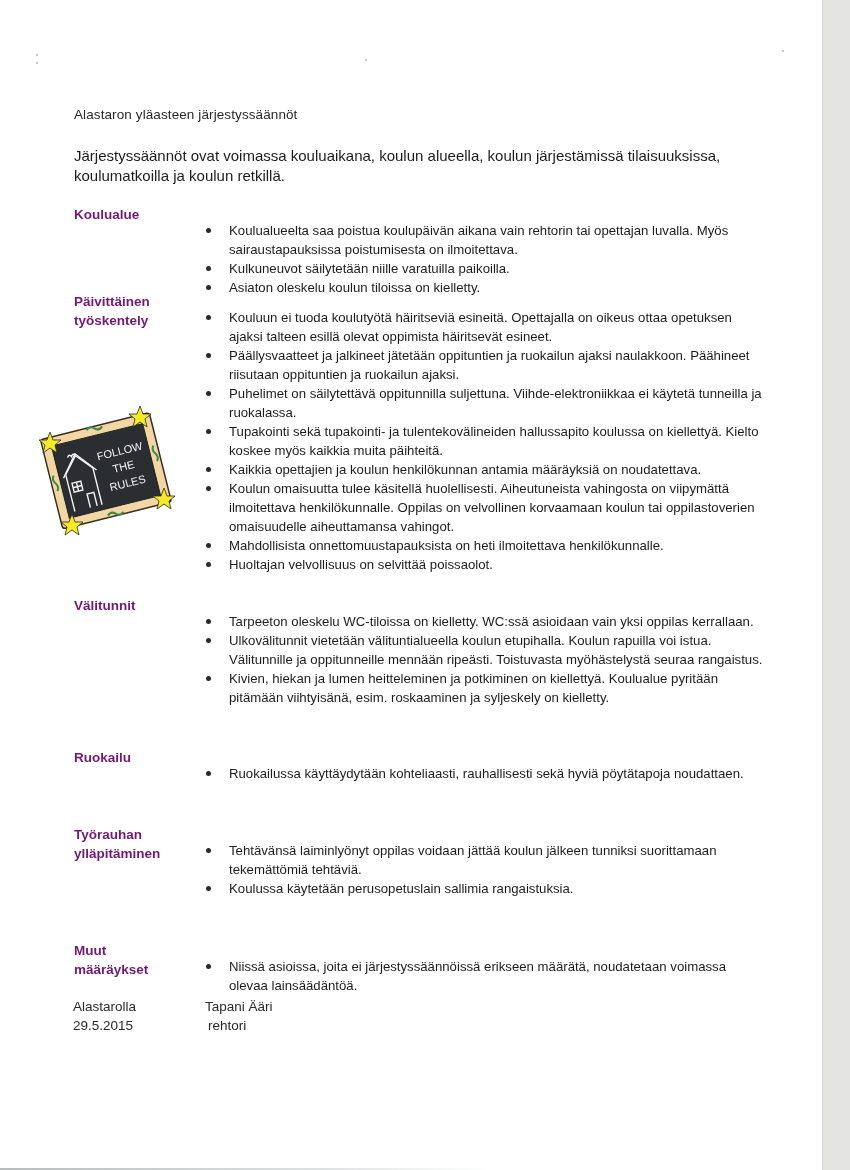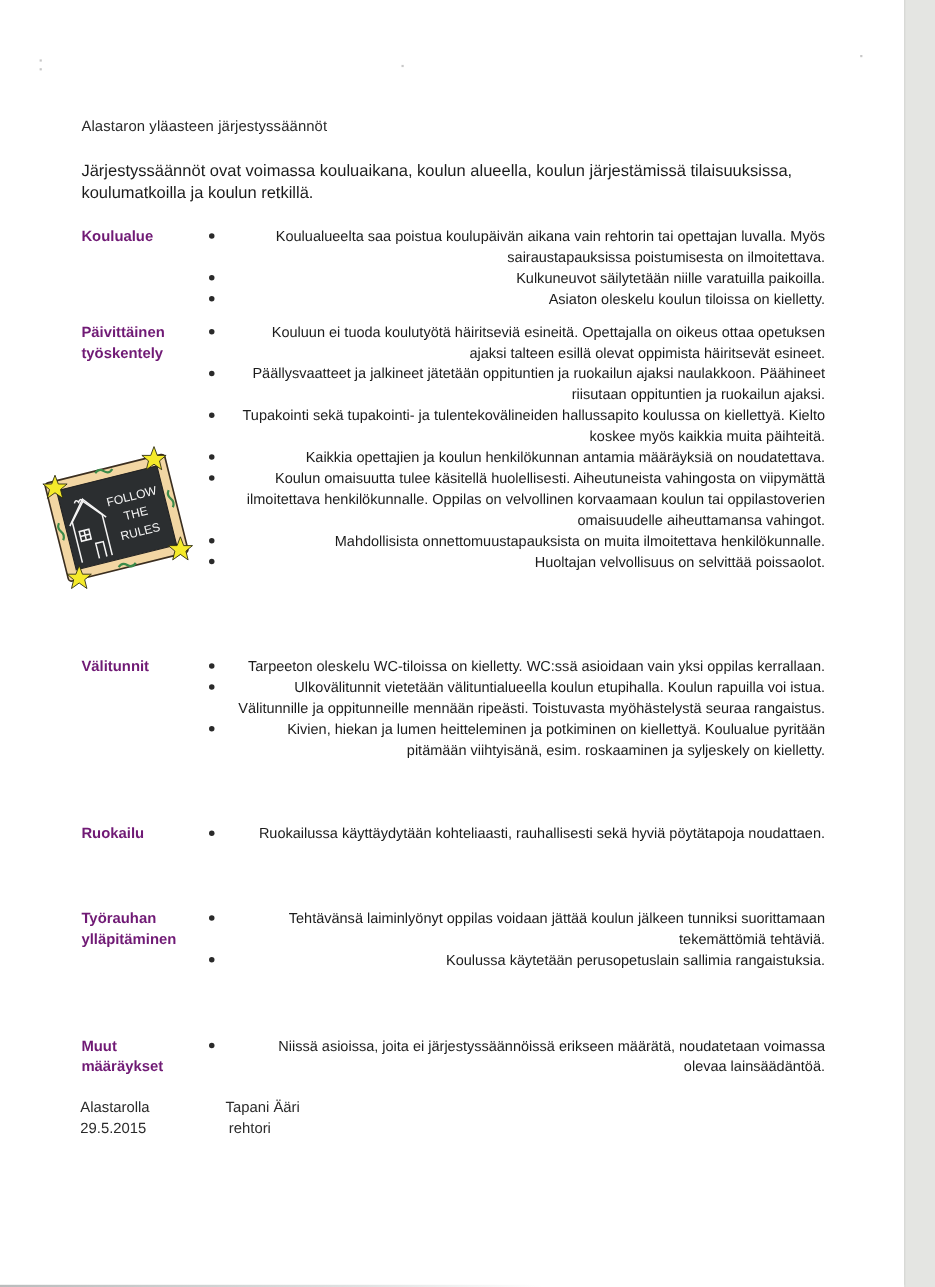--- a/index.html
+++ b/index.html
@@ -26,21 +26,21 @@
   }
   .intro {
     position: absolute; left: 74px; top: 146px; width: 700px;
     font-size: 15px; line-height: 20px; color: #1c1c1c;
   }
   .section { position: absolute; left: 74px; width: 680px; }
   .section-heading {
     position: absolute; left: 0; top: 0; width: 110px;
     font-weight: bold; font-size: 13.5px; line-height: 19px; color: #701a75;
   }
-  .rules { position: absolute; left: 116px; top: 0; width: 560px; margin: 0; padding: 0; list-style: none; text-align: right; }
+  .rules { position: absolute; left: 116px; top: 0; width: 560px; margin: 16px; padding: 0; list-style: none; }
   .rule {
     position: relative; padding-left: 23px;
     font-size: 13.2px; line-height: 19px; color: #1c1c1c;
   }
   .bullet {
     position: absolute; left: 0; top: 7px; width: 5px; height: 5px;
     border-radius: 50%; background: #2a2a2a;
   }
   .rule-text { display: block; }
   .signature { position: absolute; top: 997px; font-size: 13.5px; line-height: 19px; color: #2a2a2a; }
@@ -89,33 +89,37 @@
       <li class="rule">
           <span class="bullet"></span>
           <span class="rule-text">Kouluun ei tuoda koulutyötä häiritseviä esineitä. Opettajalla on oikeus ottaa opetuksen ajaksi talteen esillä olevat oppimista häiritsevät esineet.</span>
         </li>
       <li class="rule">
           <span class="bullet"></span>
           <span class="rule-text">Päällysvaatteet ja jalkineet jätetään oppituntien ja ruokailun ajaksi naulakkoon. Päähineet riisutaan oppituntien ja ruokailun ajaksi.</span>
         </li>
       <li class="rule">
           <span class="bullet"></span>
+          <span class="rule-text">Puhelimet on säilytettävä oppitunnilla suljettuna. Viihde-elektroniikkaa ei käytetä tunneilla ja ruokalassa.</span>
+        </li>
+      <li class="rule">
+          <span class="bullet"></span>
           <span class="rule-text">Tupakointi sekä tupakointi- ja tulentekovälineiden hallussapito koulussa on kiellettyä. Kielto koskee myös kaikkia muita päihteitä.</span>
         </li>
       <li class="rule">
           <span class="bullet"></span>
           <span class="rule-text">Kaikkia opettajien ja koulun henkilökunnan antamia määräyksiä on noudatettava.</span>
         </li>
       <li class="rule">
           <span class="bullet"></span>
           <span class="rule-text">Koulun omaisuutta tulee käsitellä huolellisesti. Aiheutuneista vahingosta on viipymättä ilmoitettava henkilökunnalle. Oppilas on velvollinen korvaamaan koulun tai oppilastoverien omaisuudelle aiheuttamansa vahingot.</span>
         </li>
       <li class="rule">
           <span class="bullet"></span>
-          <span class="rule-text">Mahdollisista onnettomuustapauksista on muita ilmoitettava henkilökunnalle.</span>
+          <span class="rule-text">Mahdollisista onnettomuustapauksista on heti ilmoitettava henkilökunnalle.</span>
         </li>
       <li class="rule">
           <span class="bullet"></span>
           <span class="rule-text">Huoltajan velvollisuus on selvittää poissaolot.</span>
         </li>
     </ul>
   </div>
 
   <svg class="clipart" viewBox="0 0 146 136">
     <g transform="rotate(-14 73 68)">

